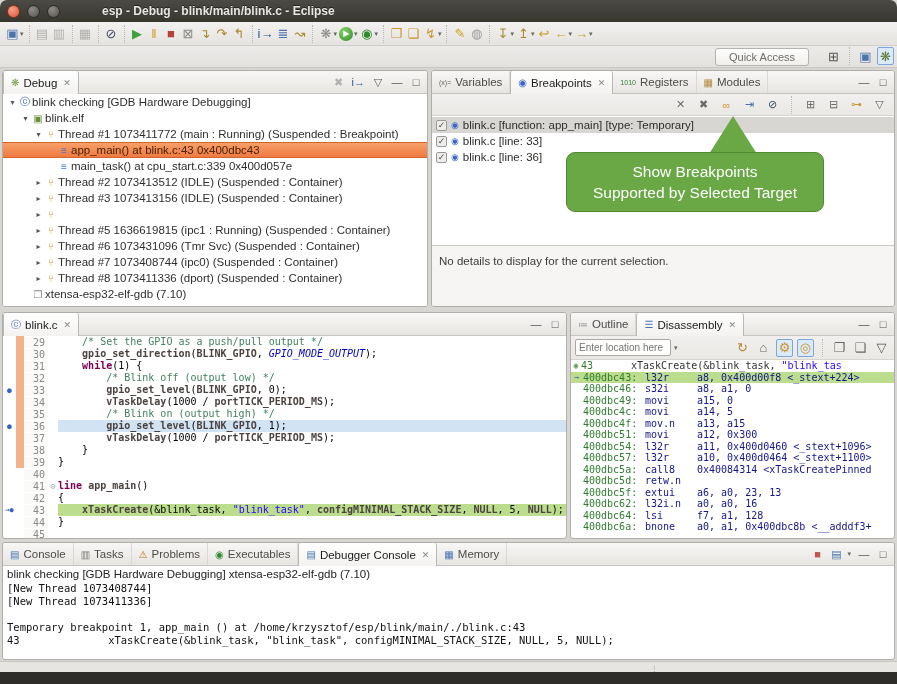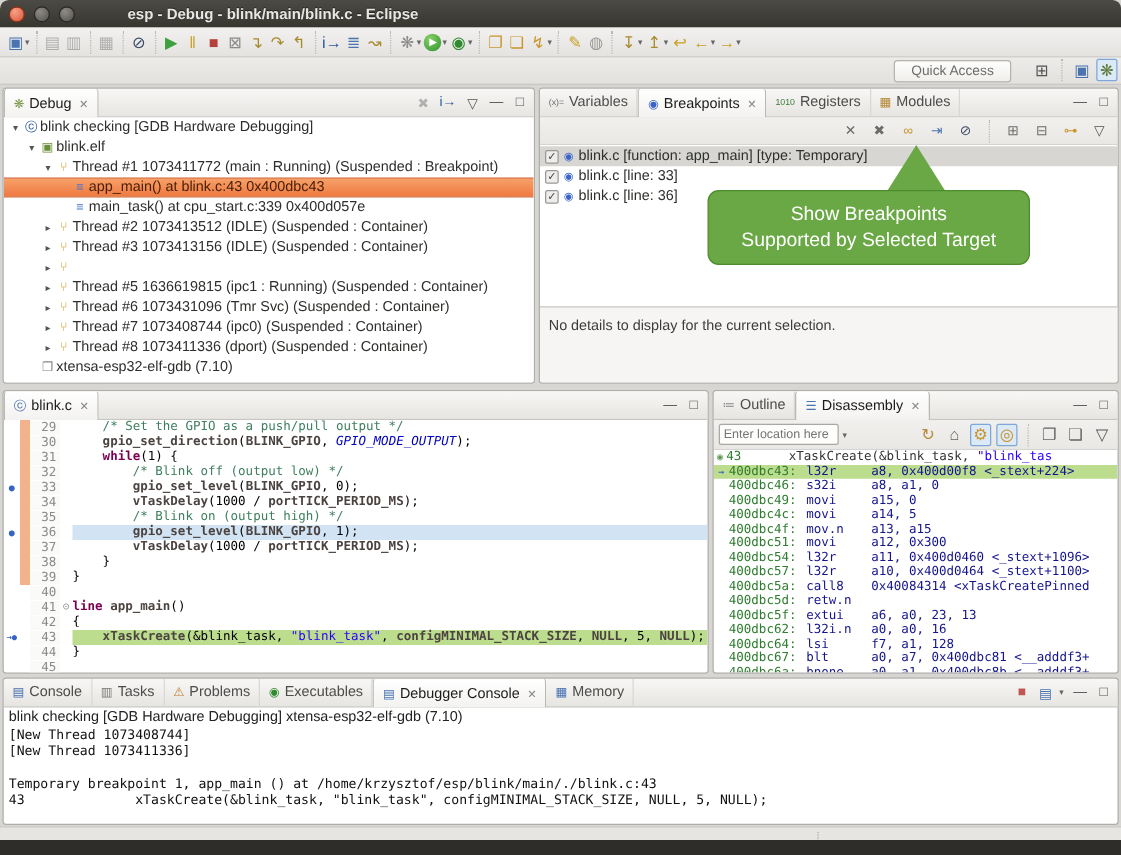--- a/index.html
+++ b/index.html
@@ -409,21 +409,20 @@
         <div class="drow"><span class="d-mark"></span><span class="d-addr">400dbc4c:</span><span class="d-mn">movi</span><span class="d-args">a14, 5</span></div>
         <div class="drow"><span class="d-mark"></span><span class="d-addr">400dbc4f:</span><span class="d-mn">mov.n</span><span class="d-args">a13, a15</span></div>
         <div class="drow"><span class="d-mark"></span><span class="d-addr">400dbc51:</span><span class="d-mn">movi</span><span class="d-args">a12, 0x300</span></div>
         <div class="drow"><span class="d-mark"></span><span class="d-addr">400dbc54:</span><span class="d-mn">l32r</span><span class="d-args">a11, 0x400d0460 &lt;_stext+1096&gt;</span></div>
         <div class="drow"><span class="d-mark"></span><span class="d-addr">400dbc57:</span><span class="d-mn">l32r</span><span class="d-args">a10, 0x400d0464 &lt;_stext+1100&gt;</span></div>
         <div class="drow"><span class="d-mark"></span><span class="d-addr">400dbc5a:</span><span class="d-mn">call8</span><span class="d-args">0x40084314 &lt;xTaskCreatePinned</span></div>
         <div class="drow"><span class="d-mark"></span><span class="d-addr">400dbc5d:</span><span class="d-mn">retw.n</span><span class="d-args"></span></div>
         <div class="drow"><span class="d-mark"></span><span class="d-addr">400dbc5f:</span><span class="d-mn">extui</span><span class="d-args">a6, a0, 23, 13</span></div>
         <div class="drow"><span class="d-mark"></span><span class="d-addr">400dbc62:</span><span class="d-mn">l32i.n</span><span class="d-args">a0, a0, 16</span></div>
         <div class="drow"><span class="d-mark"></span><span class="d-addr">400dbc64:</span><span class="d-mn">lsi</span><span class="d-args">f7, a1, 128</span></div>
-        <div class="drow"><span class="d-mark"></span><span class="d-addr">400dbc67:</span><span class="d-mn">blt</span><span class="d-args">a0, a7, 0x400dbc81 &lt;__adddf3+</span></div>
         <div class="drow"><span class="d-mark"></span><span class="d-addr">400dbc6a:</span><span class="d-mn">bnone</span><span class="d-args">a0, a1, 0x400dbc8b &lt;__adddf3+</span></div>
       </div>
   </div>
 
   <div class="view" style="left:2px;top:542px;width:893px;height:118px;">
     <div class="tabbar">
       <div id="con-tabs" style="display:flex;align-items:stretch;">
           <div class="tab">
             <span class="tabicon" style="color: rgb(74, 116, 176);">▤</span>
             <span class="tablabel">Console</span>

